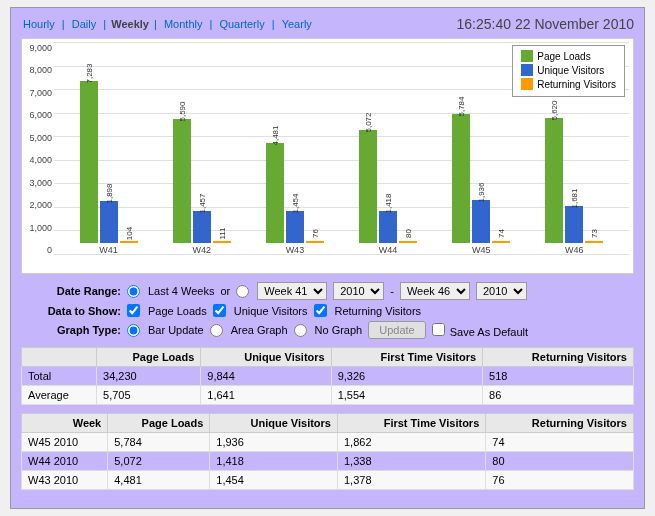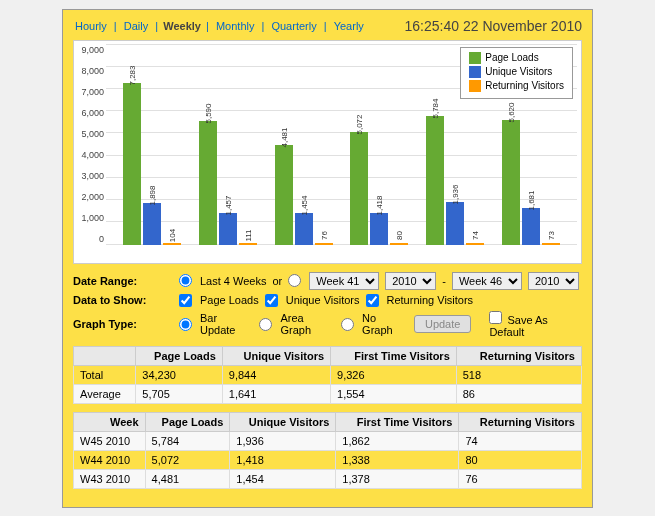--- a/index.html
+++ b/index.html
@@ -7,23 +7,23 @@
       font-family: Arial, sans-serif;
       font-size: 11px;
       background: #f0f0f0;
       display: flex;
       justify-content: center;
       align-items: center;
       min-height: 516px;
       width: 655px;
     }
     .container {
-      background: #fde047;
+      background: #c4b5fd;
       border: 1px solid #999;
-      width: 531px;
+      width: 635px;
       padding: 8px 10px 10px 10px;
     }
     
     .top-bar {
       display: flex;
       justify-content: space-between;
       align-items: center;
       margin-bottom: 6px;
       font-size: 11px;
       color: #444;
@@ -145,41 +145,42 @@
     .control-row {
       display: flex;
       align-items: center;
       margin-bottom: 4px;
       gap: 6px;
     }
     .control-label {
       font-weight: bold;
       width: 100px;
       flex-shrink: 0;
+      text-align: right;
     }
     .control-row select {
       font-size: 11px;
       padding: 1px 2px;
       border: 1px solid #999;
     }
     .control-row input[type=radio],
     .control-row input[type=checkbox] {
       margin-right: 2px;
     }
     .separator { color: #666; margin: 0 2px; }
     .update-btn {
       background: #e0e0e0;
       border: 1px solid #999;
       padding: 2px 10px;
       font-size: 11px;
       color: #888;
       cursor: pointer;
       border-radius: 3px;
     }
-    .save-label { margin-left: 12px; }
+    .save-label { margin-left: 0; }
 
     
     .data-table {
       width: 100%;
       border-collapse: collapse;
       font-size: 11px;
       margin-bottom: 8px;
     }
     .data-table th {
       background: #e8e8e8;
@@ -310,20 +311,29 @@
             </div>
             <div class="bar bar-blue" style="height: 37px;">
               <span class="bar-label">1,681</span>
             </div>
             <div class="bar bar-orange" style="height: 2px;">
               <span class="bar-label">73</span>
             </div>
           </div>
         </div>
 
+      <div class="x-labels" id="x-labels">
+
+      <div class="x-label">W41</div>
+          <div class="x-label">W42</div>
+          <div class="x-label">W43</div>
+          <div class="x-label">W44</div>
+          <div class="x-label">W45</div>
+          <div class="x-label">W46</div>
+        </div>
 
       <div class="legend">
         <div class="legend-item">
           <span class="legend-box" style="background:#66aa33;"></span>
           <span>Page Loads</span>
         </div>
         <div class="legend-item">
           <span class="legend-box" style="background:#3366cc;"></span>
           <span>Unique Visitors</span>
         </div>

